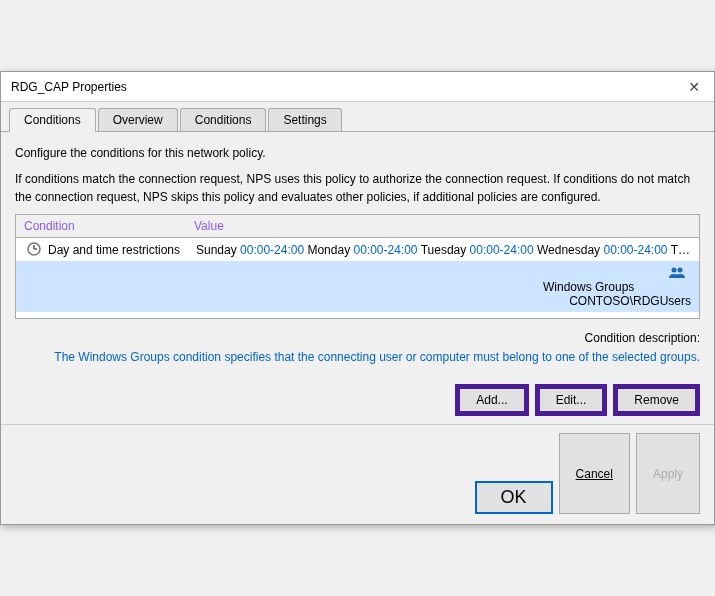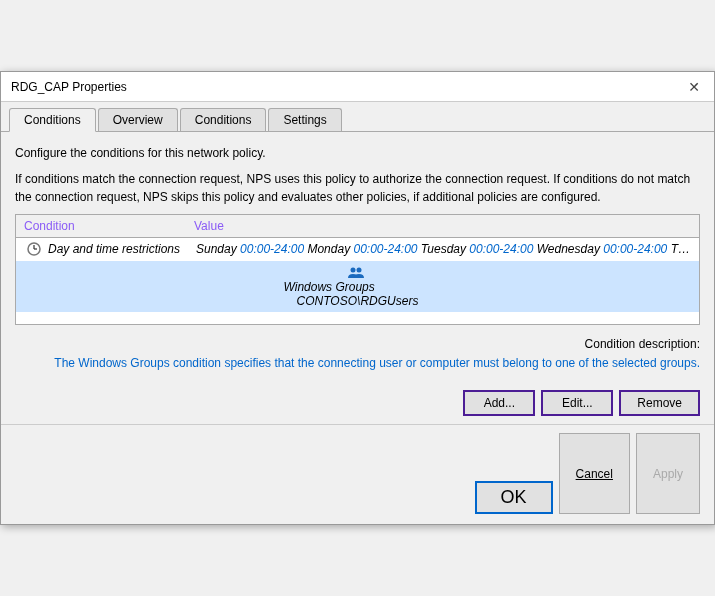--- a/index.html
+++ b/index.html
@@ -100,25 +100,24 @@
       color: #8b5cf6;
     }
     .col-condition { width: 170px; }
     .col-value { flex: 1; }
     .table-body {
       flex: 1;
       overflow-y: auto;
     }
     .table-row {
       display: flex;
-      align-items: center;
+      align-items: flex-end;
       padding: 3px 8px;
       border-bottom: 1px solid transparent;
       cursor: pointer;
-      font-style: italic;
     }
     .table-row.selected {
       background: #cce4ff;
       flex-direction: column;
     }
     .table-row .row-icon {
       width: 20px;
       height: 16px;
       margin-right: 4px;
       display: inline-flex;
@@ -159,21 +158,21 @@
     }
     .button-row {
       display: flex;
       justify-content: flex-end;
       gap: 6px;
       padding: 6px 14px 8px 14px;
     }
     .btn {
       padding: 4px 16px;
       font-size: 12px;
-      border: 2px solid #4c1d95;
+      border: 5px solid #4c1d95;
       background: #e1e1e1;
       cursor: pointer;
       min-width: 72px;
       color: #000;
     }
     .btn:disabled {
       color: #aaa;
       cursor: default;
     }
     .bottom-buttons {

